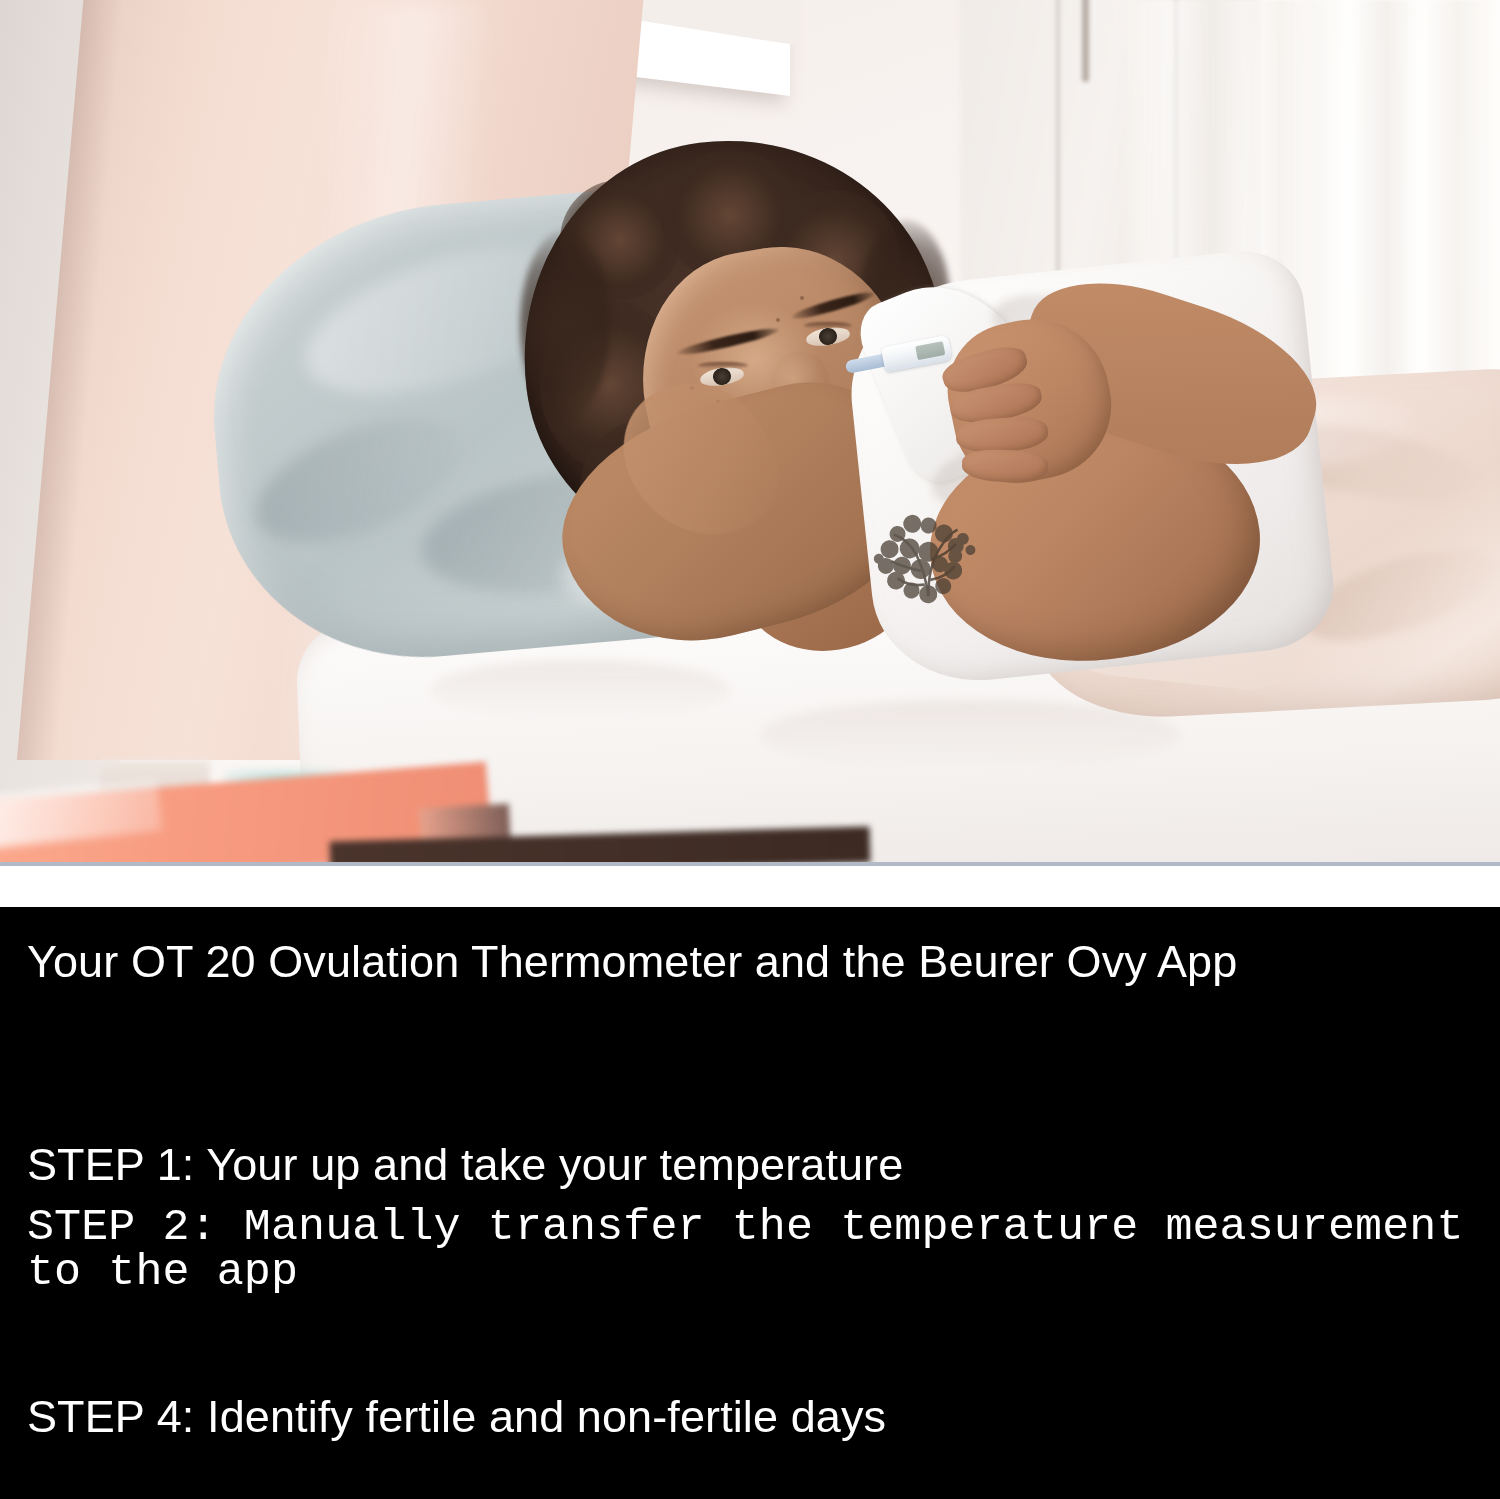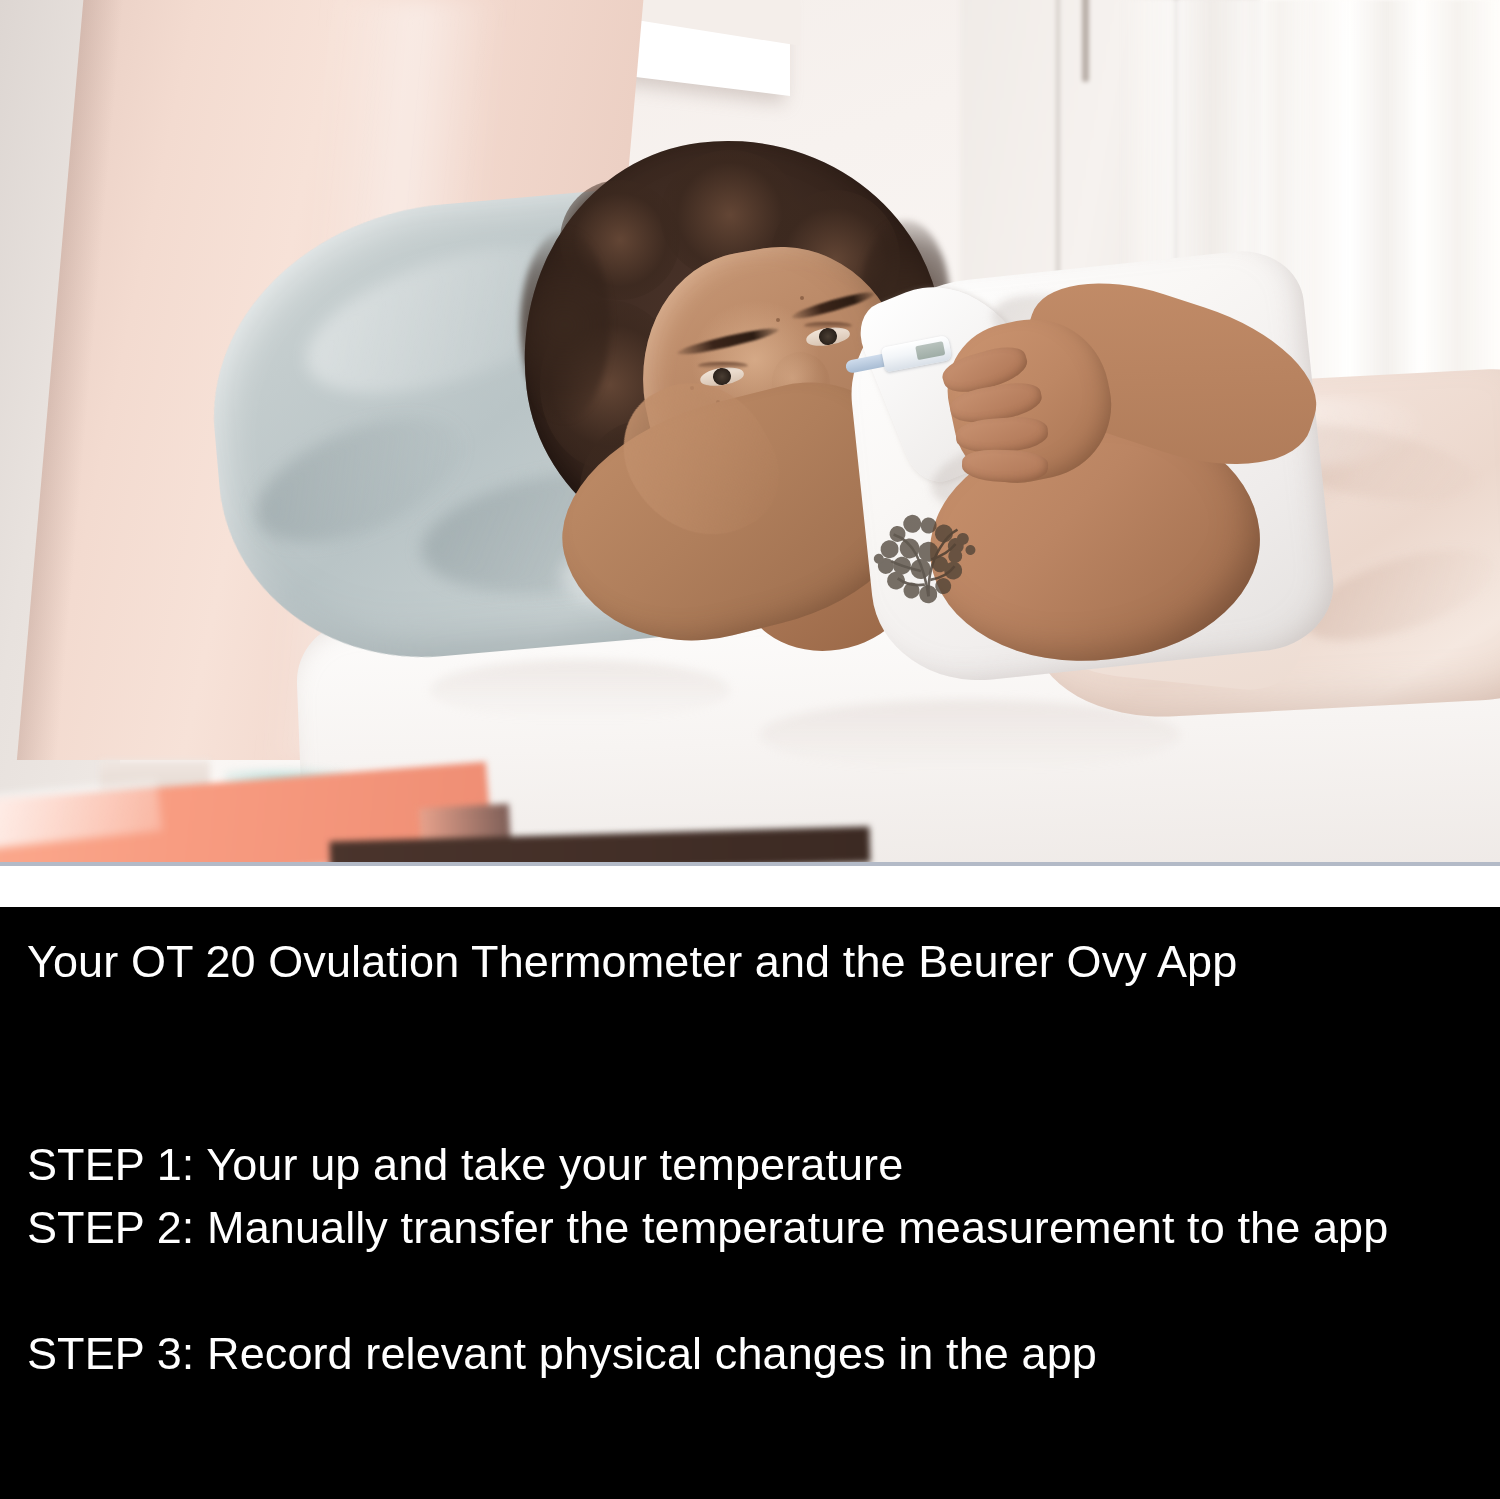--- a/index.html
+++ b/index.html
@@ -414,21 +414,21 @@
   .cap-line {
     position:absolute; left:27px;
     color:#ffffff;
     font-family:"Liberation Sans", sans-serif;
     font-weight:300;
     font-size:45px;
     line-height:45px;
     letter-spacing:0.1px;
     white-space:nowrap;
   }
-  .cap-line.wrapline { white-space:normal; width:1440px; }
+  .cap-line.wrapline { white-space:normal; width:1440px;font-family:Liberation Mono, monospace; }
 </style>
 </head>
 <body>
 
 <div id="page">
 
   <div id="photo">
 
     <div class="wall-main"></div>
     <div class="wall-left"></div>
@@ -589,16 +589,16 @@
     <div class="fg-dark"></div>
   </div>
 
   <div id="divider"></div>
 
   <div id="caption">
     <div class="cap-line" style="top:32px;">Your OT 20 Ovulation Thermometer and the Beurer Ovy App</div>
 
     <div class="cap-line" style="top:235px;">STEP 1: Your up and take your  temperature</div>
     <div class="cap-line wrapline" style="top:298px;">STEP 2: Manually  transfer the temperature measurement to the app</div>
-    <div class="cap-line" style="top:424px;">STEP 3: Record relevant physical changes in the app</div>
+    <div class="cap-line" style="top:487px;">STEP 4: Identify fertile and non-fertile days</div>
   </div>
 
 </div>
 
 </body></html>

